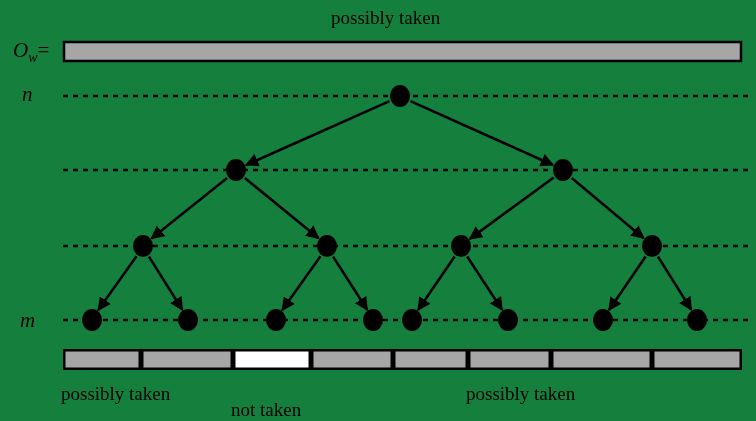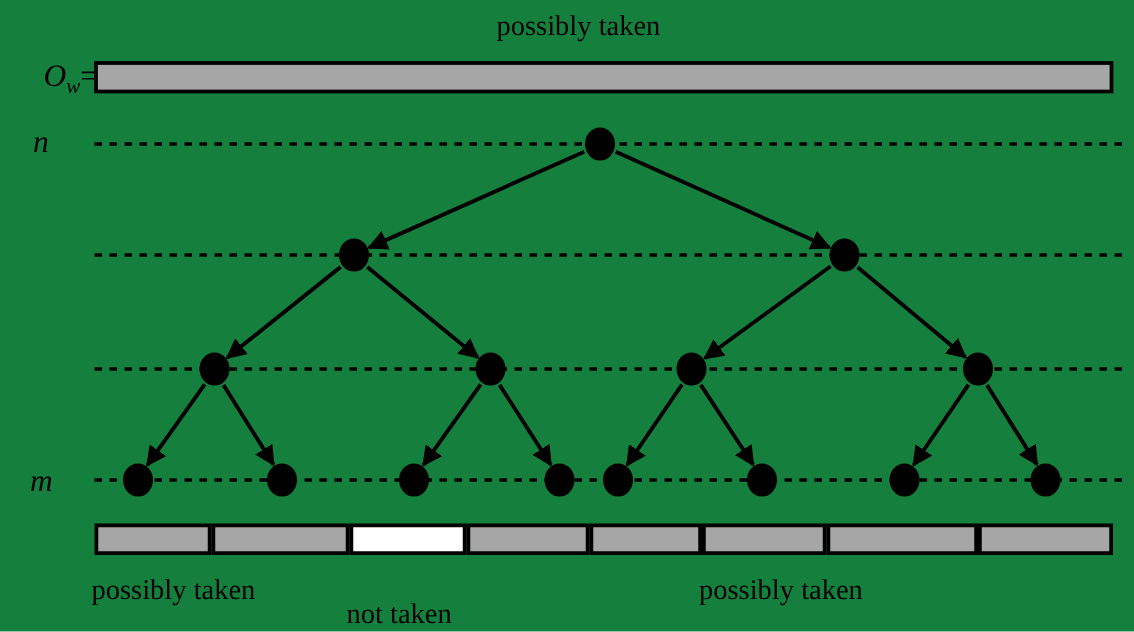--- a/index.html
+++ b/index.html
@@ -48,21 +48,21 @@
     font-style: normal;
   }
 </style>
 </head>
 <body>
 
 <div id="figure">
 
   <div class="cap" id="top-caption" style="left:331px; top:8px;">possibly taken</div>
 
-  <div class="axis-label" style="left:13px; top:40px;margin-left:16px;"><span class="ow-main">O</span><span class="sub">w</span><span class="eq">=</span></div>
+  <div class="axis-label" style="left:13px; top:40px;"><span class="ow-main">O</span><span class="sub">w</span><span class="eq">=</span></div>
 
   <div class="axis-label" style="left:22px; top:84px;">n</div>
 
   <div class="axis-label" style="left:20px; top:310px;">m</div>
 
   <svg class="layer" id="canvas" viewBox="0 0 756 421">
       <defs>
         <marker id="arrow" viewBox="0 0 10 10" refX="9" refY="5" markerWidth="5.2" markerHeight="5.2" orient="auto-start-reverse">
           <path d="M 0 0 L 10 5 L 0 10 z" fill="#000000"></path>
         </marker>

